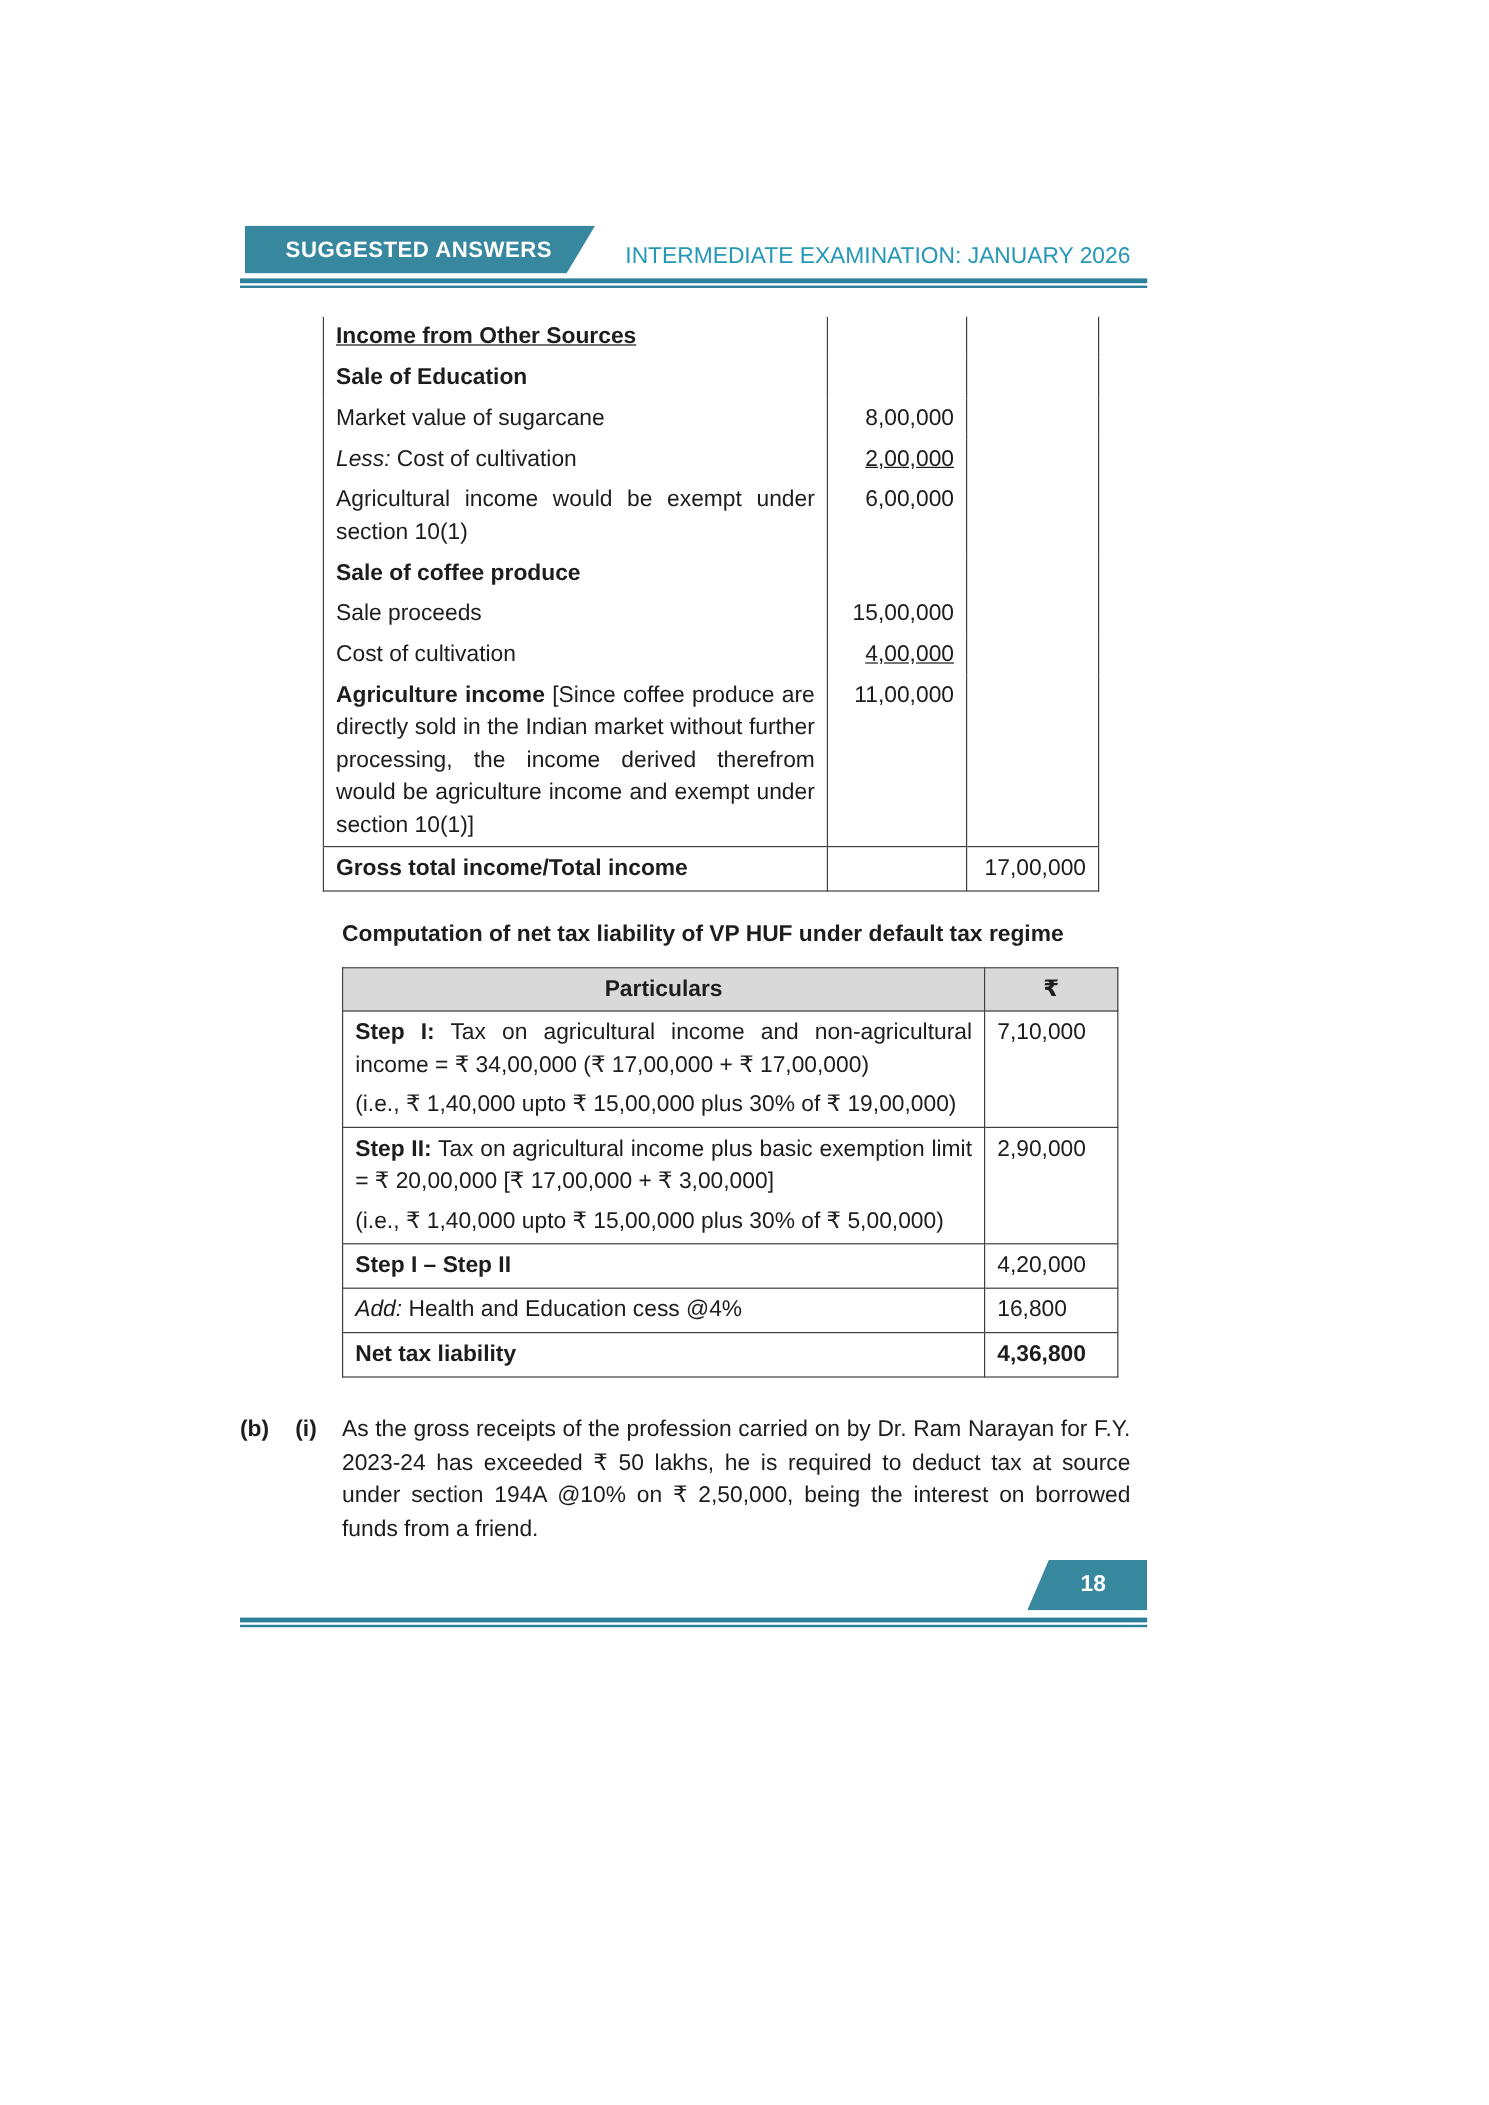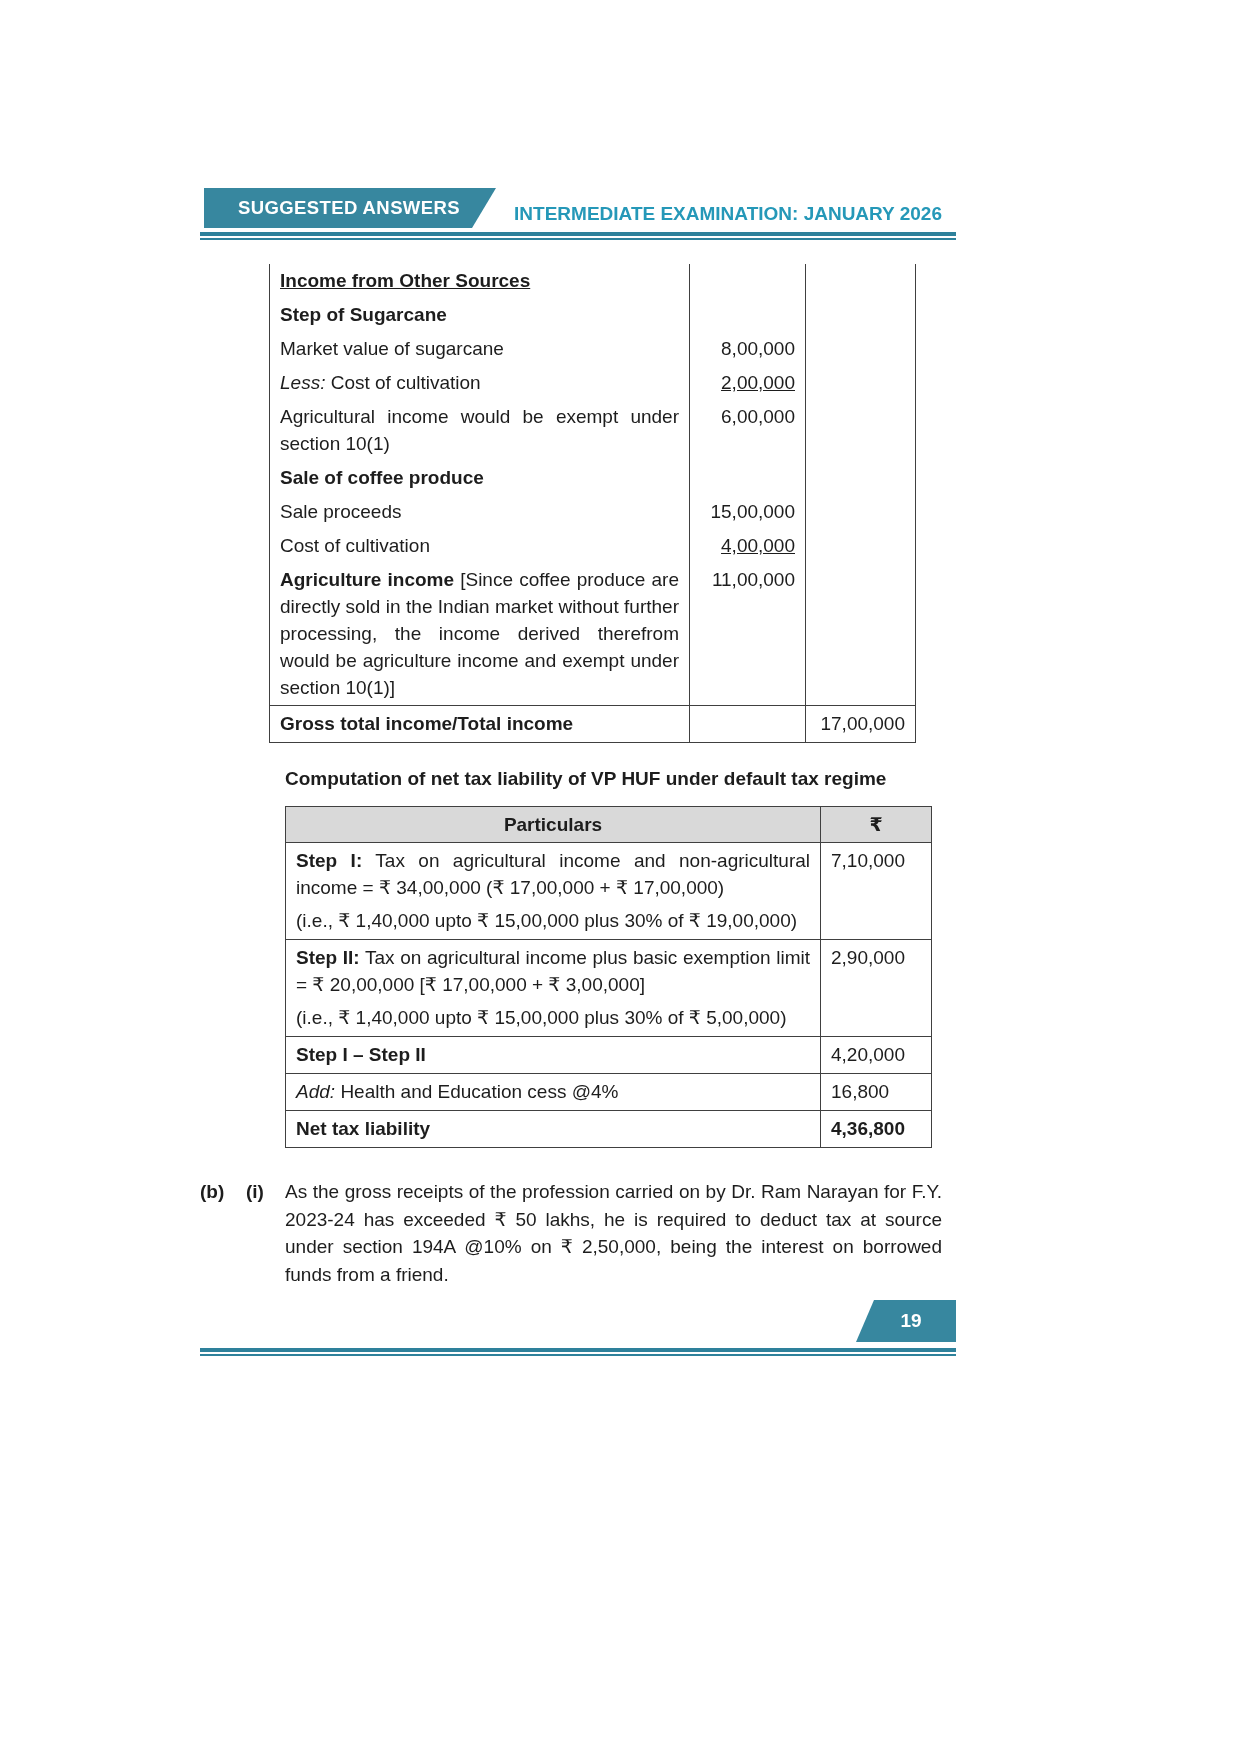--- a/index.html
+++ b/index.html
@@ -18,21 +18,21 @@
   .doc-header { position:absolute; left:200px; top:188px; width:756px; height:60px; }
   .banner {
     position:absolute; left:4px; top:0; width:292px; height:40px;
     background:#37879F;
     clip-path:polygon(0 0, 100% 0, calc(100% - 24px) 100%, 0 100%);
     color:#ffffff; font-weight:bold; font-size:18.5px; letter-spacing:0.4px;
     line-height:40px; padding-left:34px;
   }
   .exam-title {
     position:absolute; right:14px; top:15px;
-    color:#2598B8; font-weight:bold; font-size:19px;
+    color:#2598B8; font-weight:normal; font-size:19px;
   }
   .rule { position:absolute; left:0; width:756px; }
   .doc-header .rule { top:44px; }
   .rule-thick { height:4px; background:#2E819B; }
   .rule-thin { height:2px; background:#2E819B; margin-top:2px; }
 
   
   table { border-collapse:collapse; table-layout:fixed; }
   .income-table { position:absolute; left:269px; top:264px; width:646px; }
   .income-table td {
@@ -99,21 +99,21 @@
   </div>
 
   <table class="income-table">
     <tbody>
       <tr>
         <td class="p"><span class="bu">Income from Other Sources</span></td>
         <td class="a1"></td>
         <td class="a2"></td>
       </tr>
       <tr>
-        <td class="p"><span class="b">Step of Sugarcane</span></td>
+        <td class="p"><span class="b">Sale of Education</span></td>
         <td class="a1"></td>
         <td class="a2"></td>
       </tr>
       <tr>
         <td class="p">Market value of sugarcane</td>
         <td class="a1">8,00,000</td>
         <td class="a2"></td>
       </tr>
       <tr>
         <td class="p"><span class="i">Less:</span> <span>Cost of cultivation</span></td>
@@ -192,20 +192,20 @@
     </tbody>
   </table>
 
   <div class="answer">
     <span class="lb">(b)</span>
     <span class="li">(i)</span>
     <div class="atext">As the gross receipts of the profession carried on by Dr. Ram Narayan for F.Y. 2023-24 has exceeded ₹ 50 lakhs, he is required to deduct tax at source under section 194A @10% on ₹ 2,50,000, being the interest on borrowed funds from a friend.</div>
   </div>
 
   <div class="page-badge">
-    <span>19</span>
+    <span>18</span>
   </div>
   <div class="rule footer-rule">
     <div class="rule-thick"></div>
     <div class="rule-thin"></div>
   </div>
 
 </div>
 
 </body></html>

